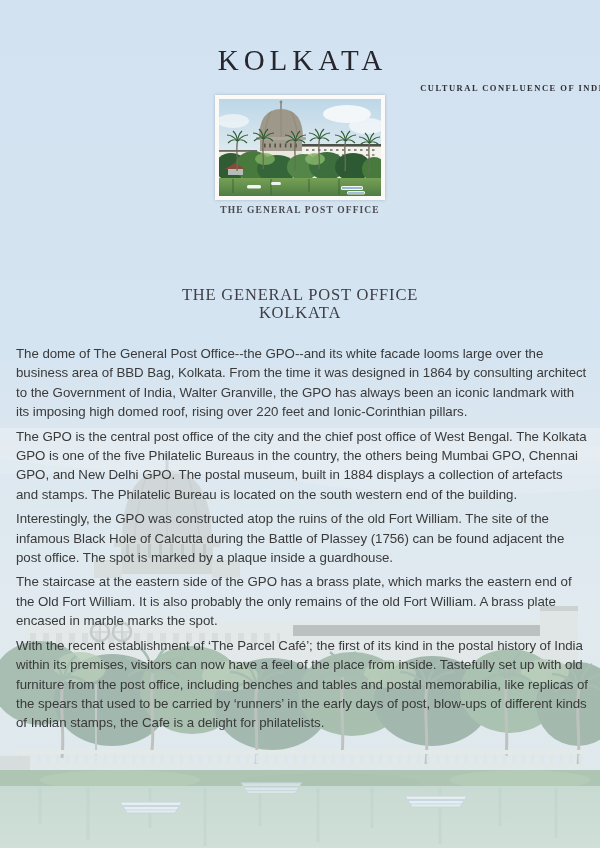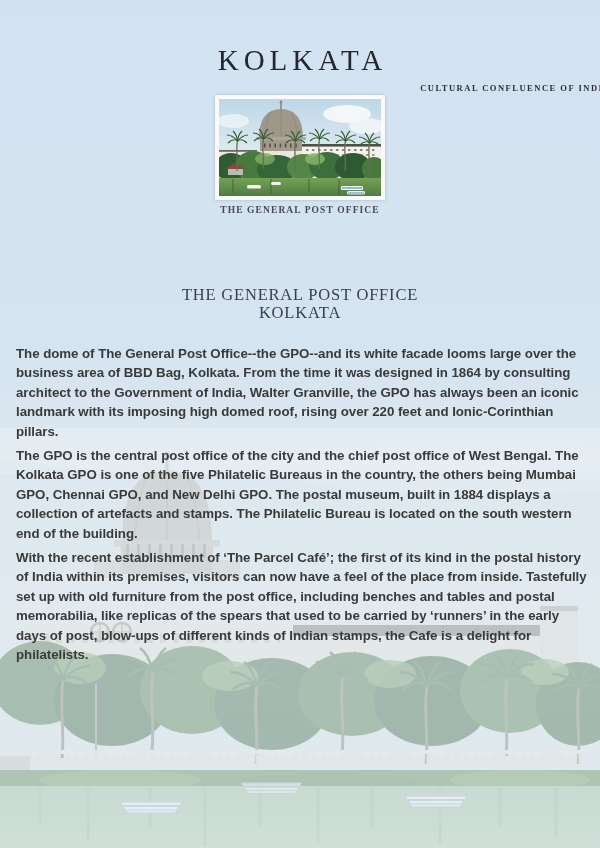--- a/index.html
+++ b/index.html
@@ -20,21 +20,21 @@
   .photo-frame{width:170px;height:105px;margin:7px auto 0;background:#fbfaf6;
         padding:4px;box-sizing:border-box;box-shadow:0 0 3px rgba(90,110,130,.35);}
   .photo-frame svg{display:block;}
 
   .photo-caption{text-align:center;margin-top:4px;font-family:"Liberation Serif",serif;
         font-weight:bold;font-size:9.5px;letter-spacing:1.1px;color:#494951;line-height:12px;}
 
   .article-heading{text-align:center;margin:70px 0 0 0;font-family:"Liberation Serif",serif;
         font-size:16.5px;font-weight:normal;letter-spacing:.8px;color:#3e3e46;line-height:18px;}
 
-  .article-body{margin:22px 12px 14px 16px;font-weight:bold;}
+  .article-body{margin:22px 12px 14px 16px;}
   .article-body p{margin:0 0 5px 0;font-size:13.3px;line-height:19.4px;color:#3a3a3a;
         letter-spacing:-.05px;}
 </style>
 </head>
 <body>
 
 <div class="page">
   <div class="bg-sky"></div>
 
   <svg class="bg-scene" viewBox="0 0 600 420" xmlns="http://www.w3.org/2000/svg" aria-hidden="true">
@@ -235,17 +235,19 @@
     </div>
 
     <h1 class="article-heading">
       <span>THE GENERAL POST OFFICE</span><br>
       <span>KOLKATA</span>
     </h1>
 
     <main class="article-body">
       <p>The dome of The General Post Office--the GPO--and its white facade looms large over the business area of BBD Bag, Kolkata. From the time it was designed in 1864 by consulting architect to the Government of India, Walter Granville, the GPO has always been an iconic landmark with its imposing high domed roof, rising over 220 feet and Ionic-Corinthian pillars.</p>
       <p>The GPO is the central post office of the city and the chief post office of West Bengal. The Kolkata GPO is one of the five Philatelic Bureaus in the country, the others being Mumbai GPO, Chennai GPO, and New Delhi GPO. The postal museum, built in 1884 displays a collection of artefacts and stamps. The Philatelic Bureau is located on the south western end of the building.</p>
+      <p>Interestingly, the GPO was constructed atop the ruins of the old Fort William. The site of the infamous Black Hole of Calcutta during the Battle of Plassey (1756) can be found adjacent the post office. The spot is marked by a plaque inside a guardhouse.</p>
+      <p>The staircase at the eastern side of the GPO has a brass plate, which marks the eastern end of the Old Fort William. It is also probably the only remains of the old Fort William. A brass plate encased in marble marks the spot.</p>
       <p>With the recent establishment of ‘The Parcel Café’; the first of its kind in the postal history of India within its premises, visitors can now have a feel of the place from inside. Tastefully set up with old furniture from the post office, including benches and tables and postal memorabilia, like replicas of the spears that used to be carried by ‘runners’ in the early days of post, blow-ups of different kinds of Indian stamps, the Cafe is a delight for philatelists.</p>
     </main>
 
   </div>
 </div>
 
 </body></html>

